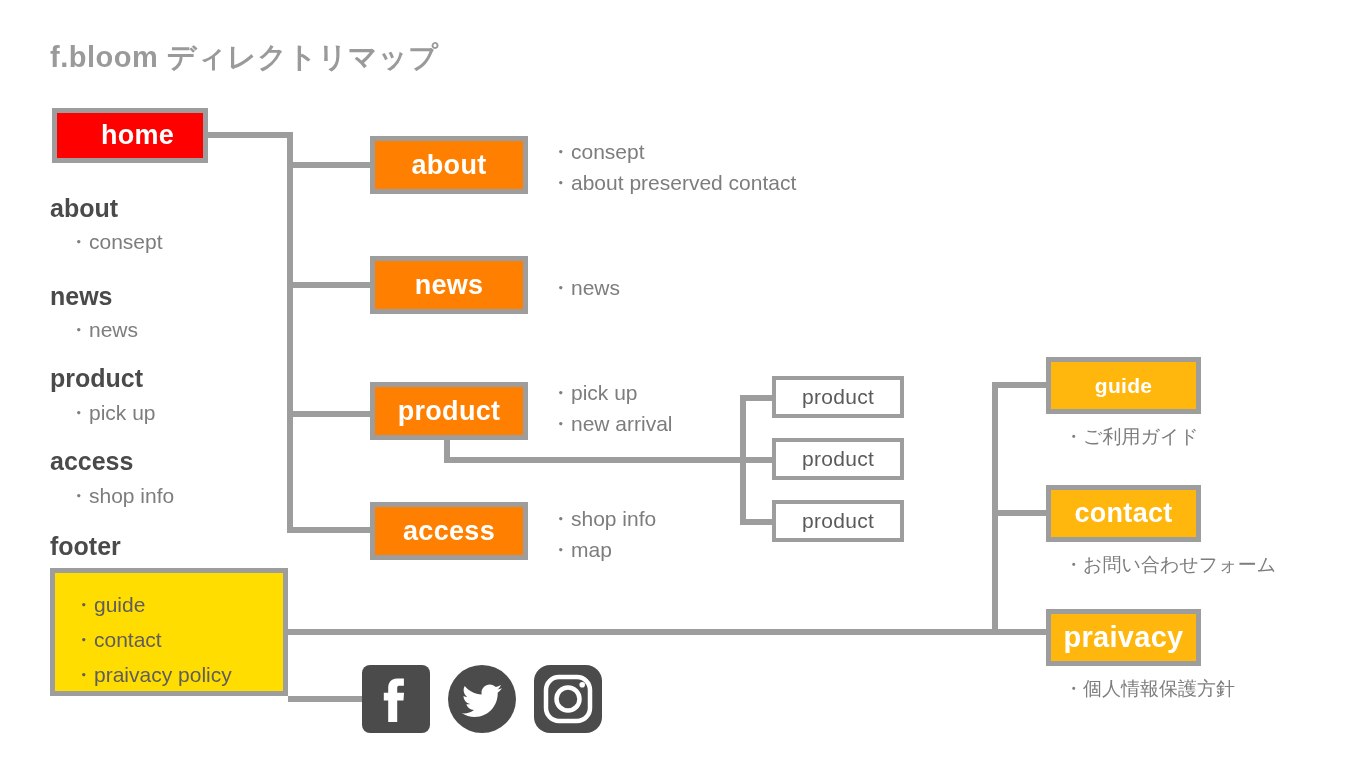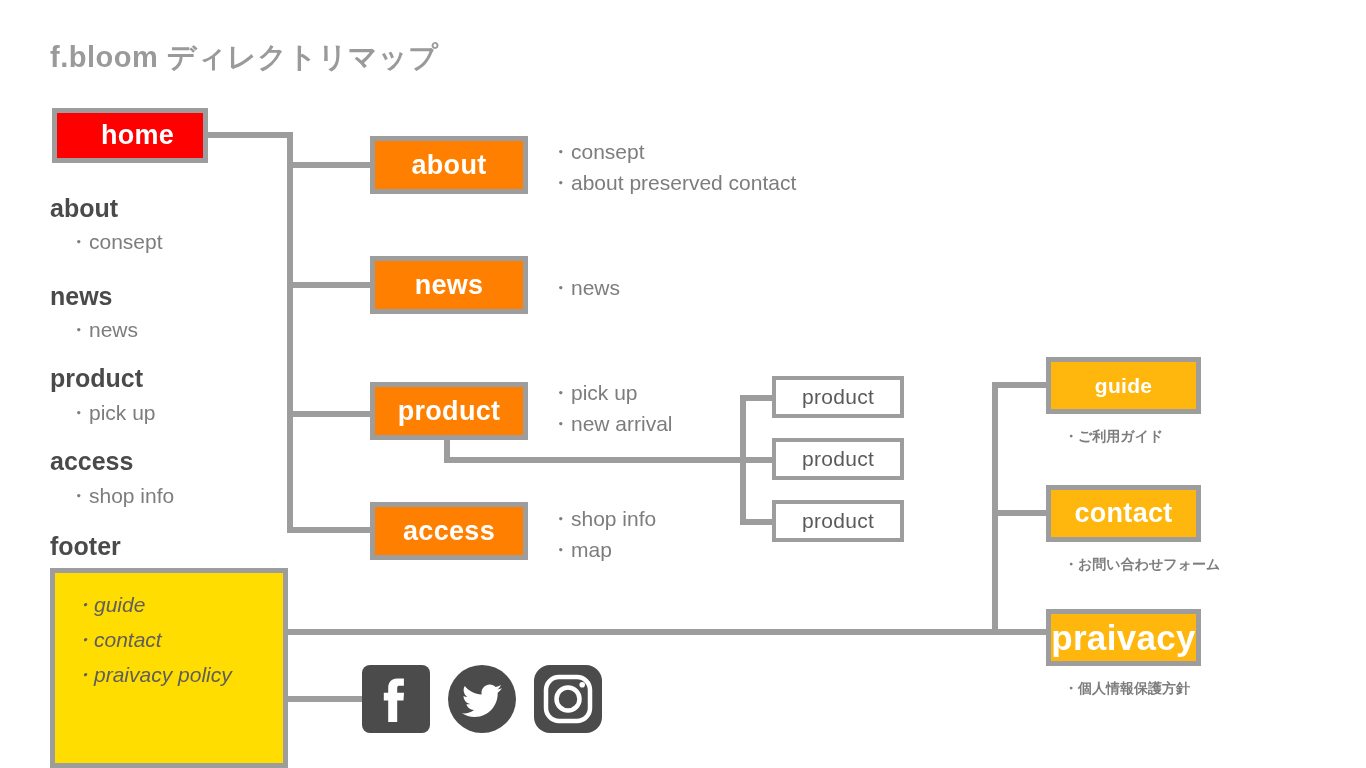--- a/index.html
+++ b/index.html
@@ -97,21 +97,21 @@
   
   .caption {
     position: absolute;
     white-space: nowrap;
   }
   .caption .c-line {
     font-size: 21px;
     color: #7d7d7d;
     line-height: 31px;
   }
-  .caption.jp .c-line { font-size: 14px; font-weight: bold; }
+  .caption.jp .c-line { font-size: 19px; }
 
   
   .sns {
     position: absolute;
     width: 68px;
     height: 68px;
   }
   .sns svg { display: block; }
 </style>
 </head>
@@ -188,39 +188,39 @@
   </div>
 
   <div class="node amber" style="left:1046px; top:357px; width:155px; height:57px; font-size:21px;">
     <span>guide</span>
   </div>
 
   <div class="node amber" style="left:1046px; top:485px; width:155px; height:57px; font-size:27px;">
     <span>contact</span>
   </div>
 
-  <div class="node amber" style="left:1046px; top:609px; width:155px; height:57px; font-size:35px;">
+  <div class="node amber" style="left:1046px; top:609px; width:155px; height:57px; font-size:29px;">
     <span>praivacy</span>
   </div>
 
   <div class="menu-head" style="left:50px; top:194px;">about</div>
   <div class="menu-sub" style="left:68px; top:228px;">・consept</div>
 
   <div class="menu-head" style="left:50px; top:282px;">news</div>
   <div class="menu-sub" style="left:68px; top:316px;">・news</div>
 
   <div class="menu-head" style="left:50px; top:364px;">product</div>
   <div class="menu-sub" style="left:68px; top:399px;">・pick up</div>
 
   <div class="menu-head" style="left:50px; top:447px;">access</div>
   <div class="menu-sub" style="left:68px; top:482px;">・shop info</div>
 
   <div class="menu-head" style="left:50px; top:532px;">footer</div>
 
-  <div id="footer-box" style="left:50px; top:568px; width:238px; height:200px;font-style:italic;">
+  <div id="footer-box" style="left:50px; top:568px; width:238px; height:128px;">
     <div class="f-item">・guide</div>
     <div class="f-item">・contact</div>
     <div class="f-item">・praivacy policy</div>
   </div>
 
   <div class="caption" style="left:550px; top:136px;">
     <div class="c-line">・consept</div>
     <div class="c-line">・about preserved contact</div>
   </div>
 

